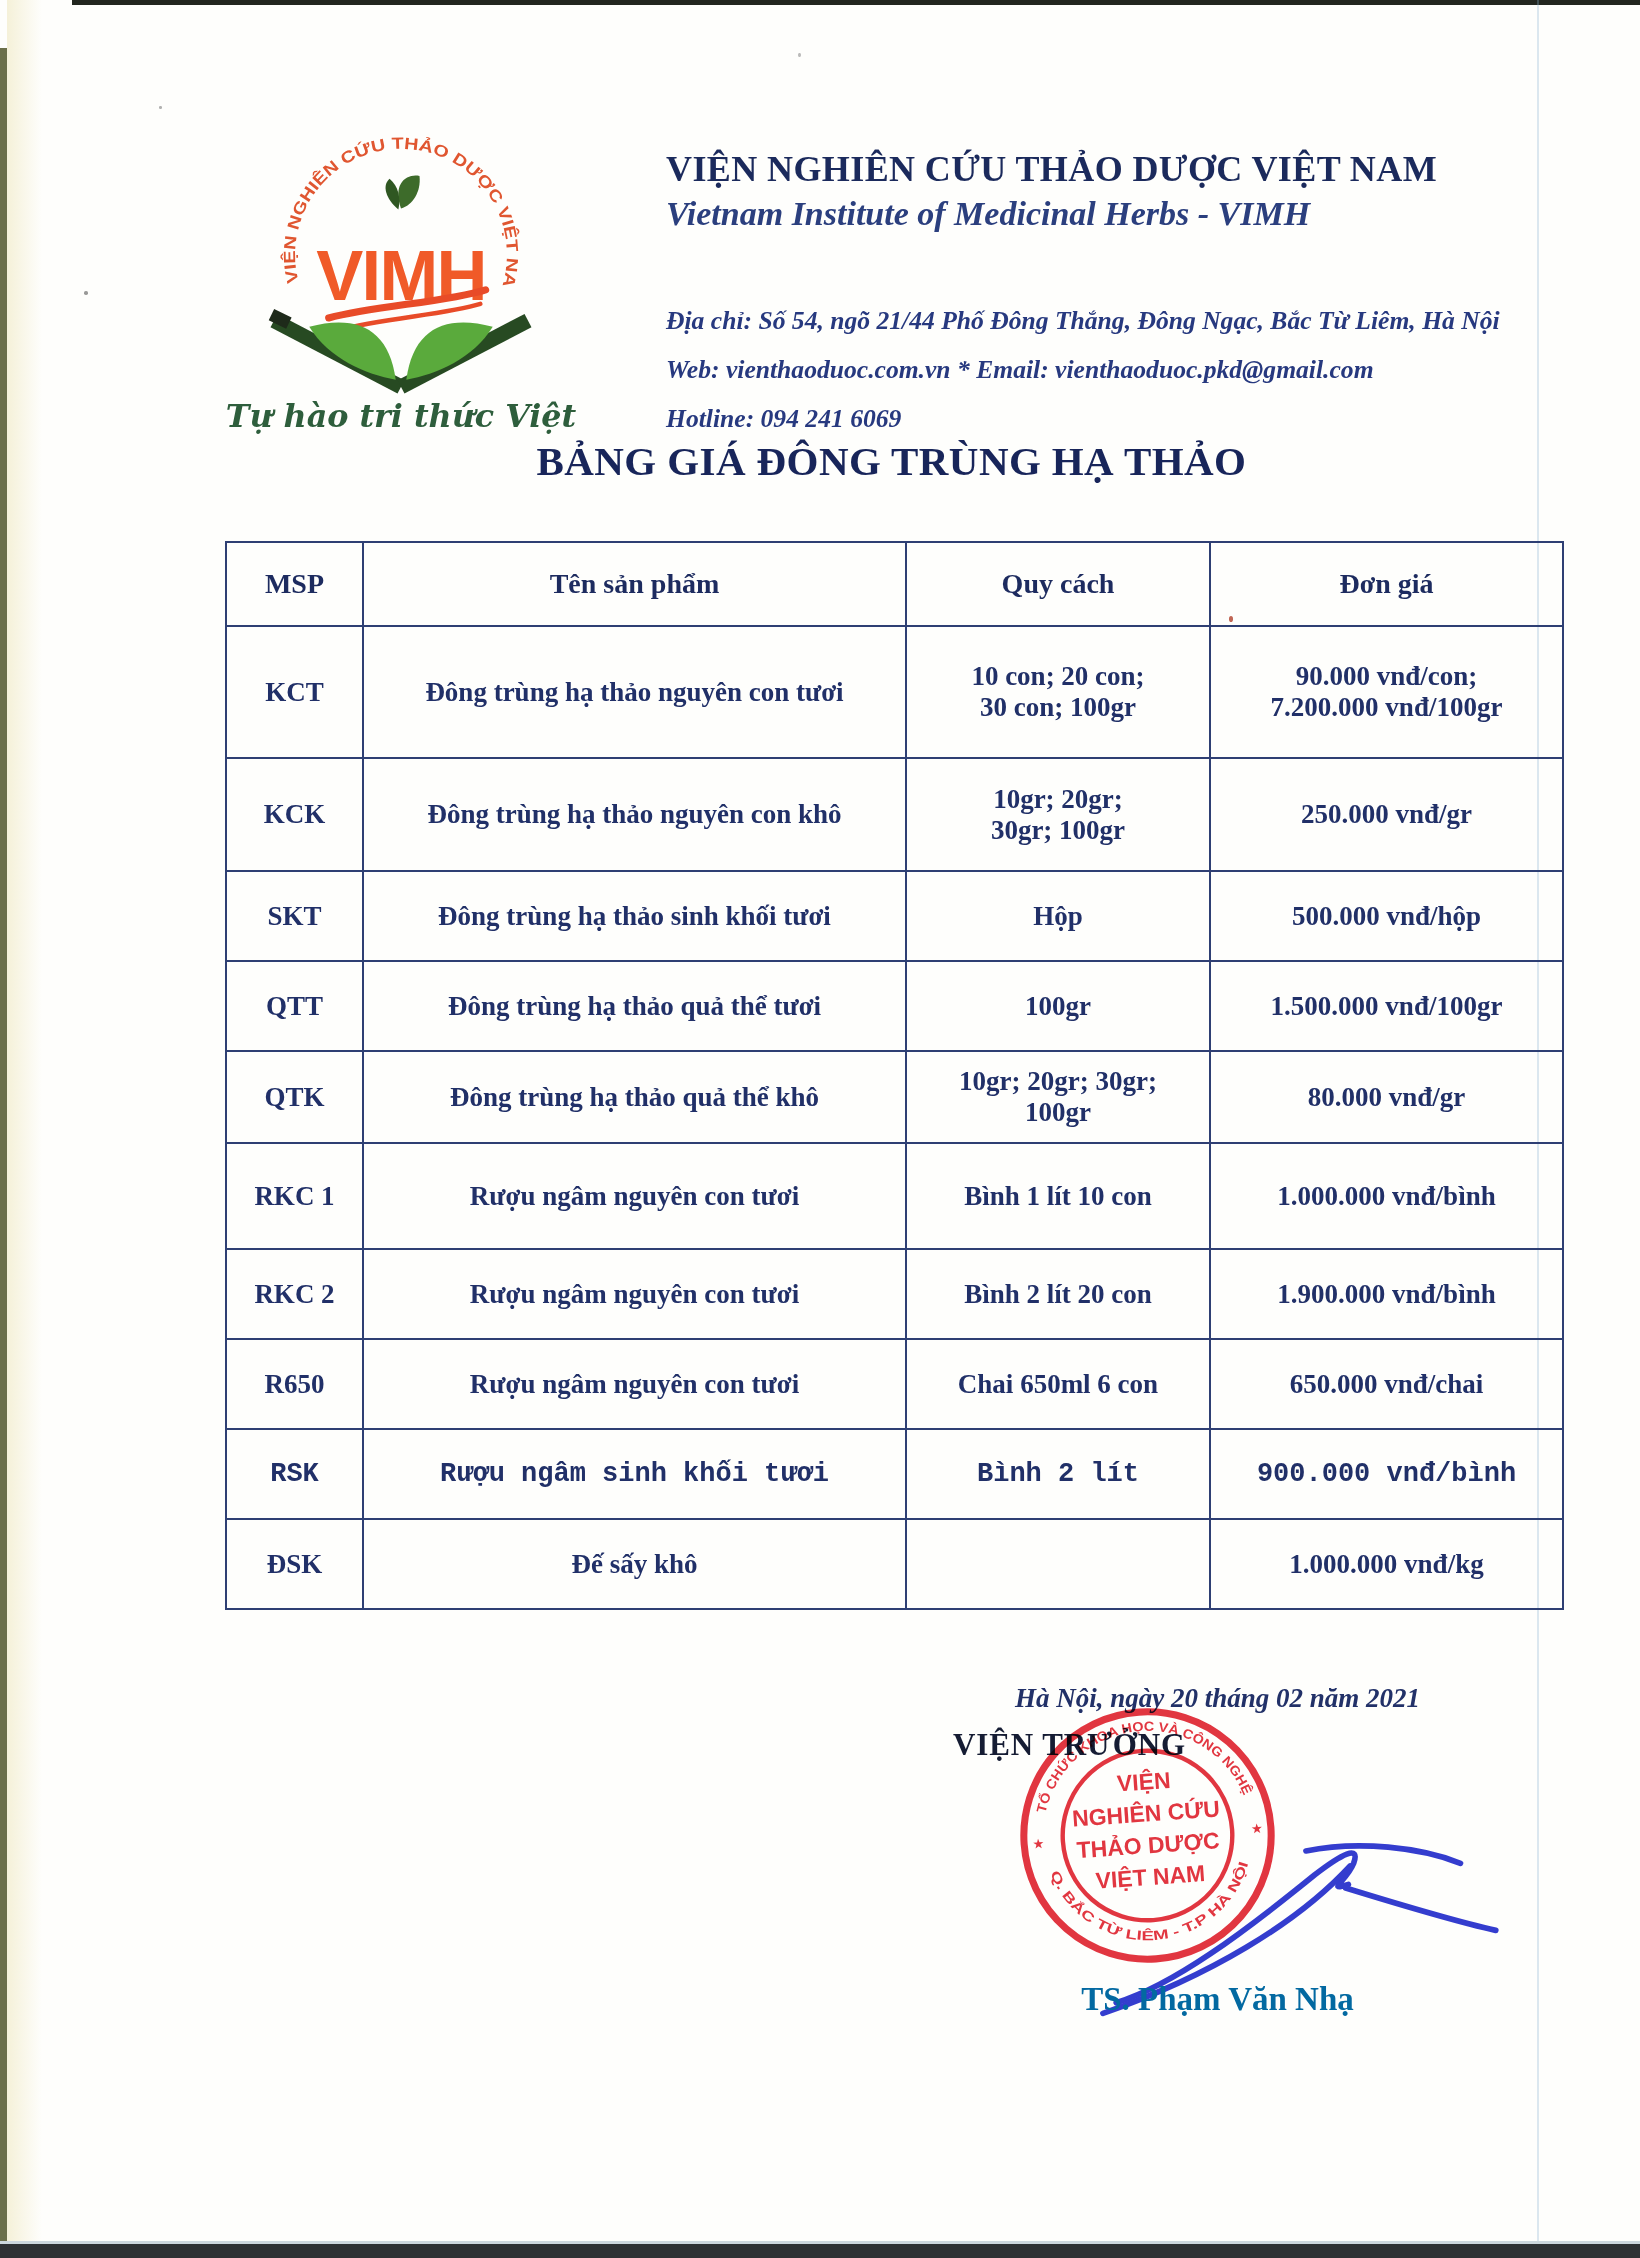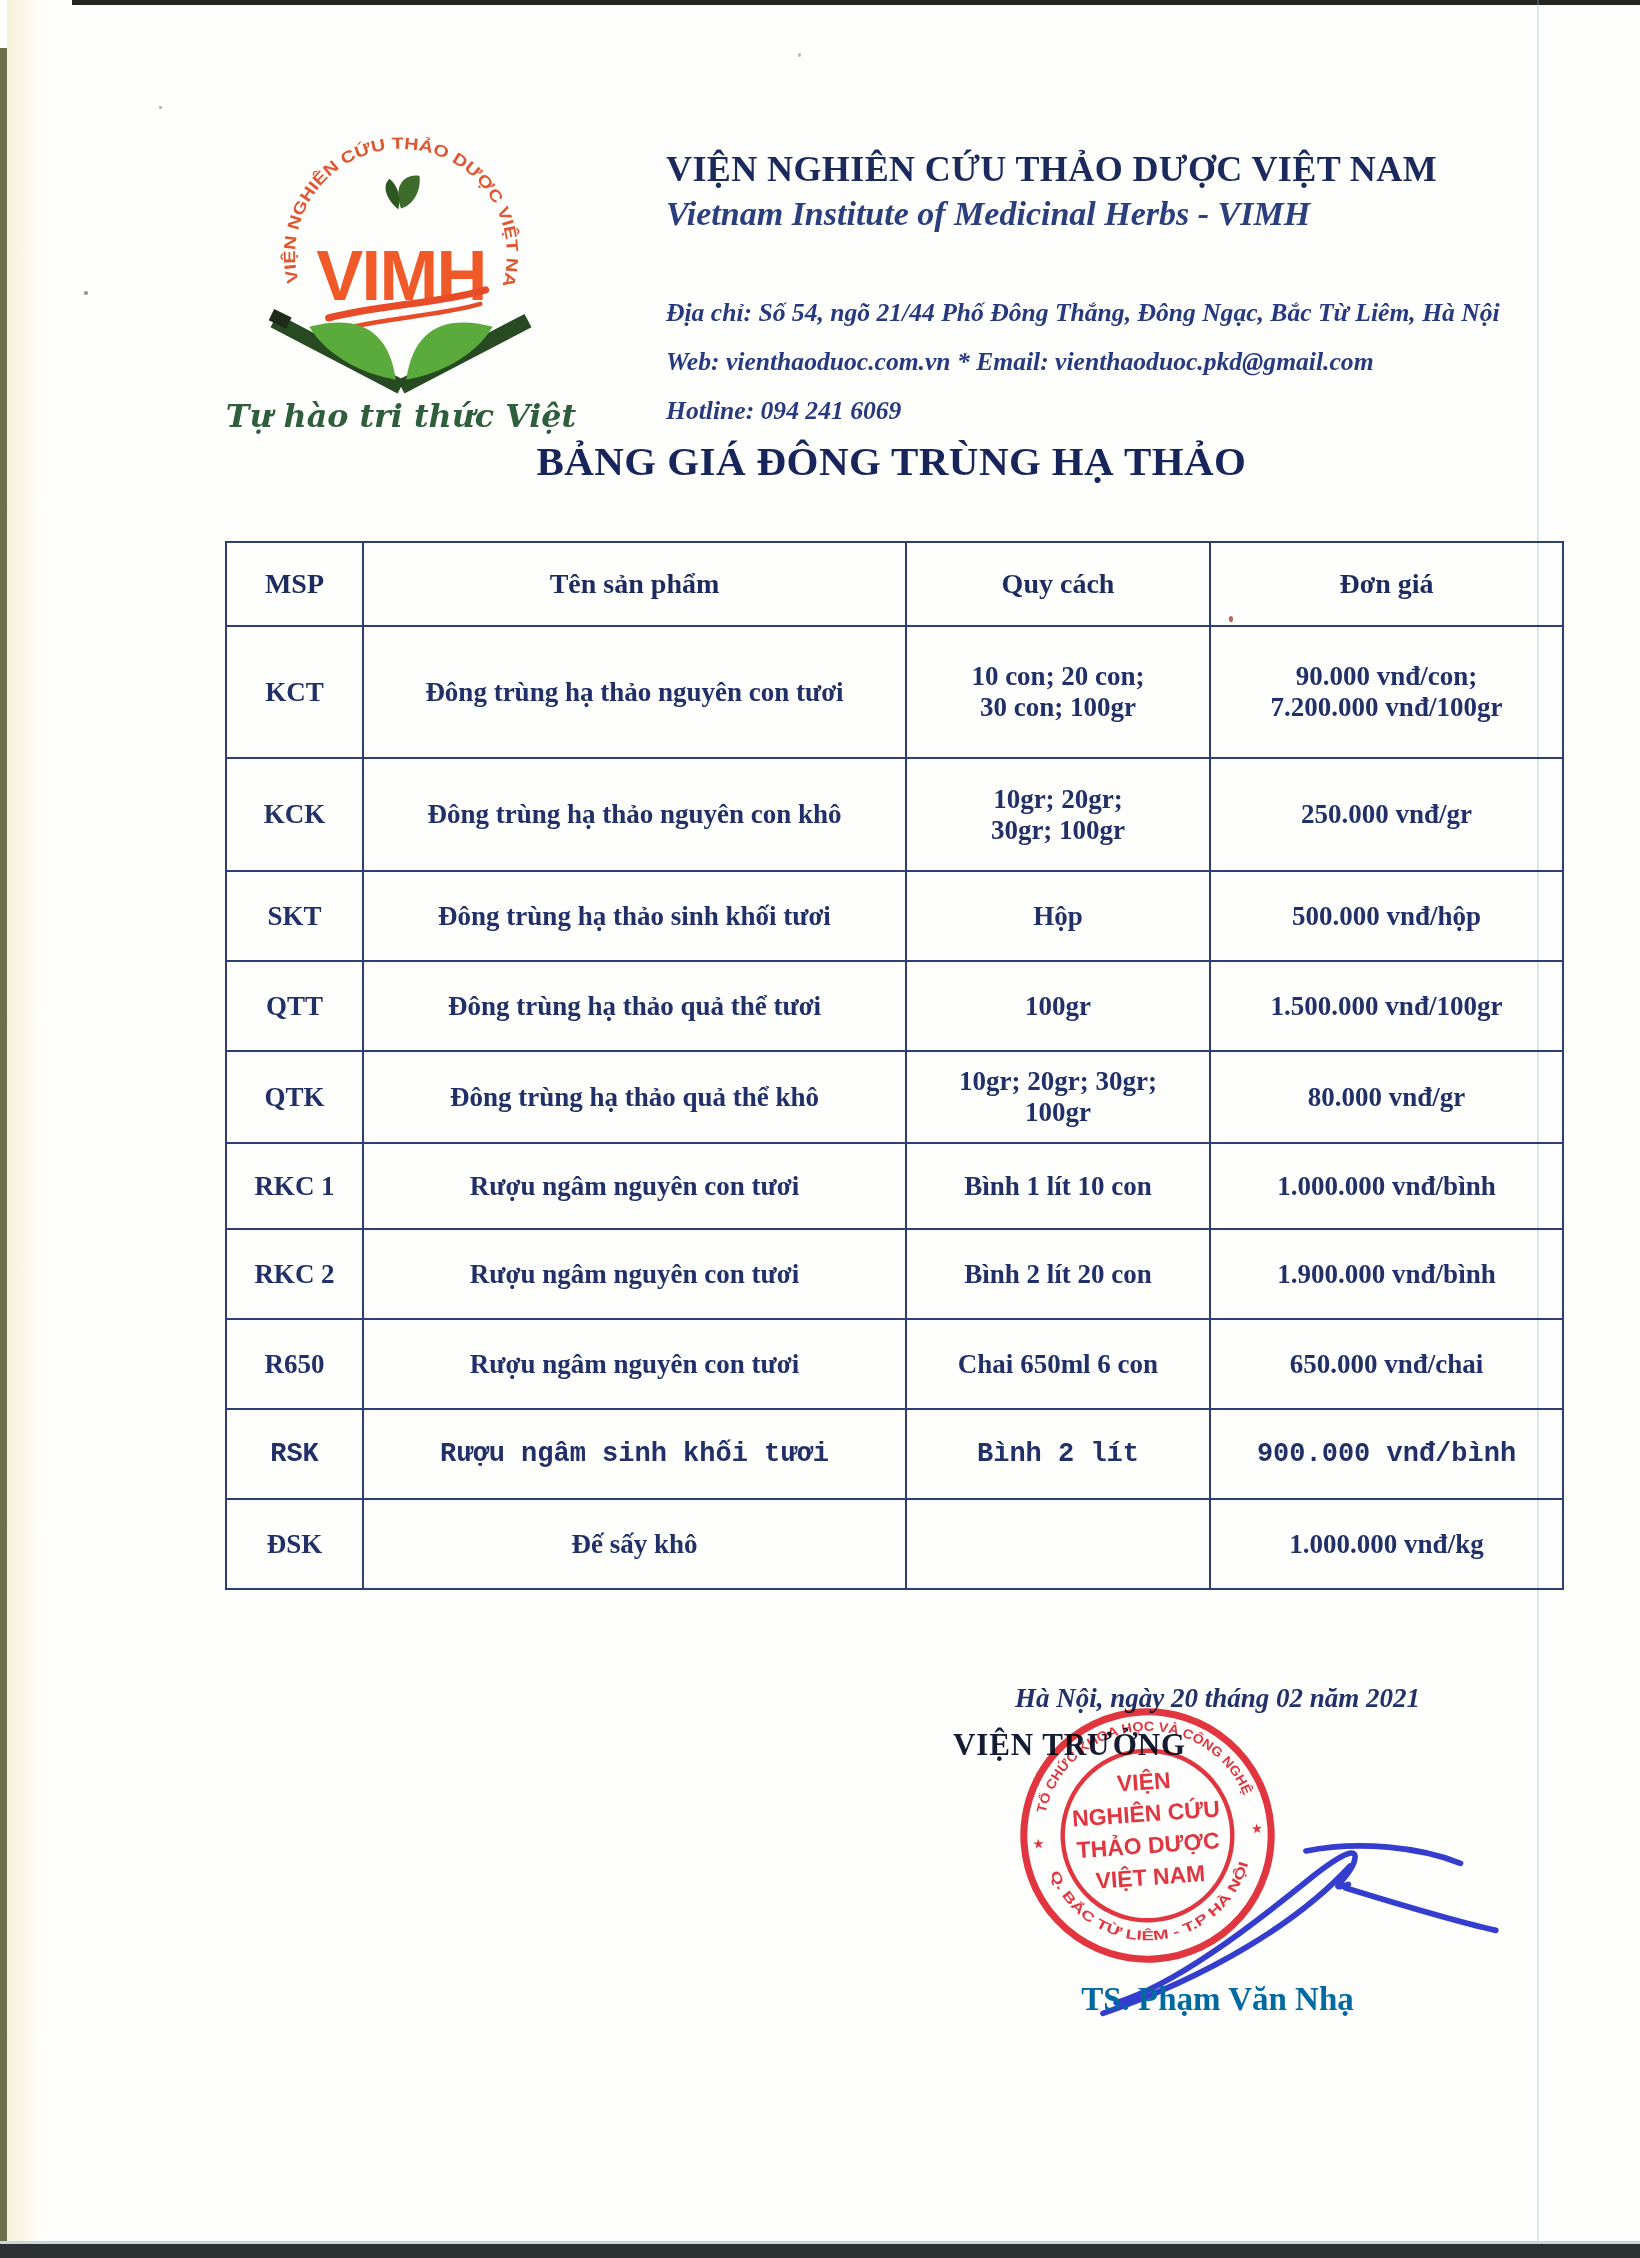--- a/index.html
+++ b/index.html
@@ -15,21 +15,21 @@
   .edge-left-wash{position:absolute;left:7px;top:0;width:35px;bottom:0;background:linear-gradient(90deg,rgba(228,216,150,.35),rgba(228,216,150,0));}
   .edge-bottom{position:absolute;left:0;bottom:0;width:100%;height:14px;background:#2e3134;}
   .edge-bottom-line{position:absolute;left:0;bottom:14px;width:100%;height:3.5px;background:#ccd7dd;}
   .scan-line-v{position:absolute;left:1537px;top:0;width:1.8px;height:2241px;background:rgba(140,180,210,.30);}
   .speck{position:absolute;border-radius:50%;}
   
   .logo{position:absolute;left:222px;top:131px;width:358px;height:314px;}
   .org-block{position:absolute;left:666px;top:148px;width:847px;}
   .org-vi{font-size:36px;font-weight:bold;color:#1b2a5c;letter-spacing:0.4px;}
   .org-en{font-size:34px;font-weight:600;color:#2b3f7e;margin-top:5.3px;font-style:italic;}
-  .addr-block{position:absolute;left:666px;top:288px;width:882px;font-style:italic;font-weight:bold;font-size:25.6px;color:#27397f;line-height:49px;}
+  .addr-block{position:absolute;left:666px;top:296px;width:882px;font-style:italic;font-weight:bold;font-size:25.6px;color:#27397f;line-height:49px;}
   .doc-title{position:absolute;left:318px;top:437px;width:1147px;text-align:center;font-size:41px;font-weight:bold;color:#18255a;letter-spacing:0.4px;}
   
   table.price-table{
     position:absolute;left:225px;top:541px;width:1337px;
     border-collapse:collapse;table-layout:fixed;
   }
   .price-table col.c-msp{width:137px}.price-table col.c-ten{width:543px}
   .price-table col.c-qc{width:304px}.price-table col.c-dg{width:353px}
   .price-table th,.price-table td{
     border:2.2px solid #2e3f73;text-align:center;vertical-align:middle;
@@ -139,21 +139,21 @@
           <td>100gr</td>
           <td>1.500.000 vnđ/100gr</td>
         </tr>
         <tr style="height: 92px;">
           <td>QTK</td>
           <td>Đông trùng hạ thảo quả thể khô</td>
           <td>10gr; 20gr; 30gr;
 100gr</td>
           <td>80.000 vnđ/gr</td>
         </tr>
-        <tr style="height: 86px;">
+        <tr style="height: 106px;">
           <td>RKC 1</td>
           <td>Rượu ngâm nguyên con tươi</td>
           <td>Bình 1 lít 10 con</td>
           <td>1.000.000 vnđ/bình</td>
         </tr>
         <tr style="height: 90px;">
           <td>RKC 2</td>
           <td>Rượu ngâm nguyên con tươi</td>
           <td>Bình 2 lít 20 con</td>
           <td>1.900.000 vnđ/bình</td>

